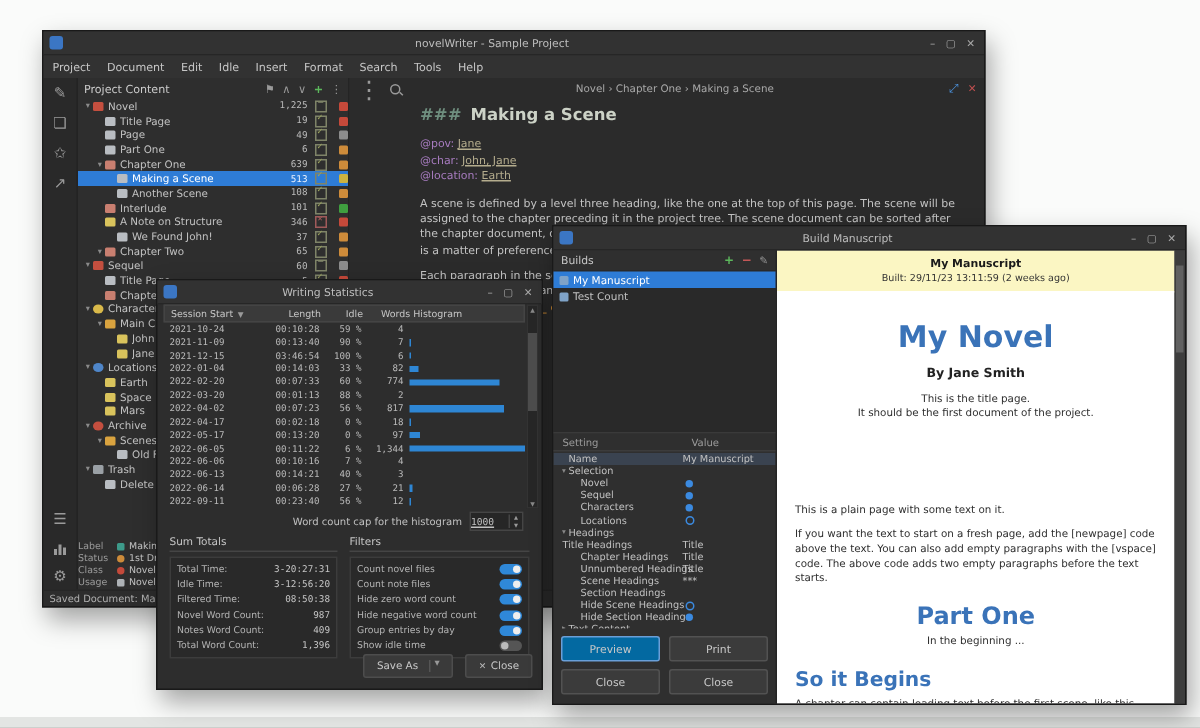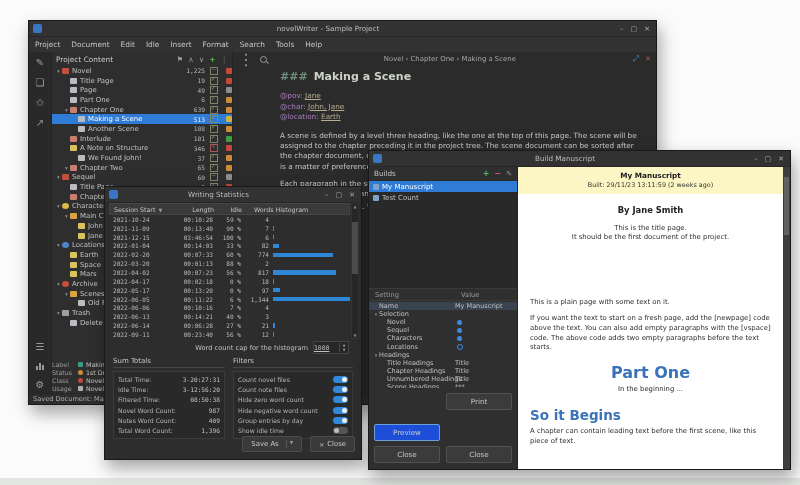--- a/index.html
+++ b/index.html
@@ -147,21 +147,21 @@
   .s-row{height:8.1px;display:flex;align-items:center;font-size:6.5px;color:#c0c0c0;position:relative;white-space:nowrap;}
   .s-row .sarrow{width:6px;color:#888;font-size:5px;text-align:center;flex:none;}
   .s-row .sval{position:absolute;left:86px;color:#c0c0c0;}
   .s-row.softsel{background:#3a4350;}
   .dot{width:5px;height:5px;border-radius:50%;position:absolute;left:88px;top:1.5px;}
   .dot.filled{background:#3b8ae0;}
   .dot.outline{border:1px solid #3b8ae0;width:4px;height:4px;}
   .bbuttons{padding:5px 5px 6px;display:grid;grid-template-columns:1fr 1fr;gap:5px 6px;}
   .bbtn{height:15px;display:flex;align-items:center;justify-content:center;background:#3b3b3b;
     border:1px solid #525252;border-radius:2px;font-size:7.2px;color:#c8c8c8;}
-  .bbtn.primary{border-color:#6a9fd8;background:#1d4ed8;margin-top:31px;}
+  .bbtn.primary{border-color:#6a9fd8;background:#0369a1;}
   .preview{flex:1;position:relative;background:#454545;overflow:hidden;}
   .banner{position:absolute;top:0;left:0;right:7px;height:27px;background:#fbf6c3;border-bottom:1px solid #d8d29a;
     text-align:center;color:#1a1a1a;}
   .banner .bt{font-size:7.3px;font-weight:bold;margin-top:4px;}
   .banner .bs{font-size:6.4px;color:#333;margin-top:1px;}
   .page{position:absolute;top:27px;left:0;right:7px;bottom:0;background:#fff;color:#2e2e2e;
     font-size:6.9px;line-height:9.6px;padding:4px 12px 0;overflow:hidden;}
   .pg-h1{font-size:20px;line-height:24px;font-weight:bold;color:#3a73b8;text-align:center;margin-top:14px;}
   .pg-by{font-size:8.4px;font-weight:bold;text-align:center;margin-top:8px;color:#222;}
   .pg-center{text-align:center;margin-top:8px;}
@@ -786,21 +786,21 @@
             </div>
             <div class="s-row" style="padding-left: 12px;">
               <span class="sarrow"></span>
               <span>Locations</span>
               <span class="dot outline"></span>
             </div>
             <div class="s-row" style="padding-left: 4px;">
               <span class="sarrow">▾</span>
               <span>Headings</span>
             </div>
-            <div class="s-row" style="padding-left: 12px;">
+            <div class="s-row" style="">
               <span class="sarrow"></span>
               <span>Title Headings</span>
               <span class="sval">Title</span>
             </div>
             <div class="s-row" style="padding-left: 12px;">
               <span class="sarrow"></span>
               <span>Chapter Headings</span>
               <span class="sval">Title</span>
             </div>
             <div class="s-row" style="padding-left: 12px;">
@@ -838,20 +838,21 @@
             <div class="bbtn">Close</div>
             <div class="bbtn">Close</div>
           </div>
       </div>
       <div class="preview">
         <div class="banner">
           <div class="bt">My Manuscript</div>
           <div class="bs">Built: 29/11/23 13:11:59 (2 weeks ago)</div>
         </div>
         <div class="page">
+          <div class="pg-h1">My Novel</div>
           <div class="pg-by">By Jane Smith</div>
           <div class="pg-center">
             <div>This is the title page.</div>
             <div>It should be the first document of the project.</div>
           </div>
           <div class="pg-gap"></div>
           <div class="pg-p">This is a plain page with some text on it.</div>
           <div class="pg-p">If you want the text to start on a fresh page, add the [newpage] code above the text. You can also add empty paragraphs with the [vspace] code. The above code adds two empty paragraphs before the text starts.</div>
           <div class="pg-h2">Part One</div>
           <div class="pg-center" style="margin-top:3px">In the beginning ...</div>

